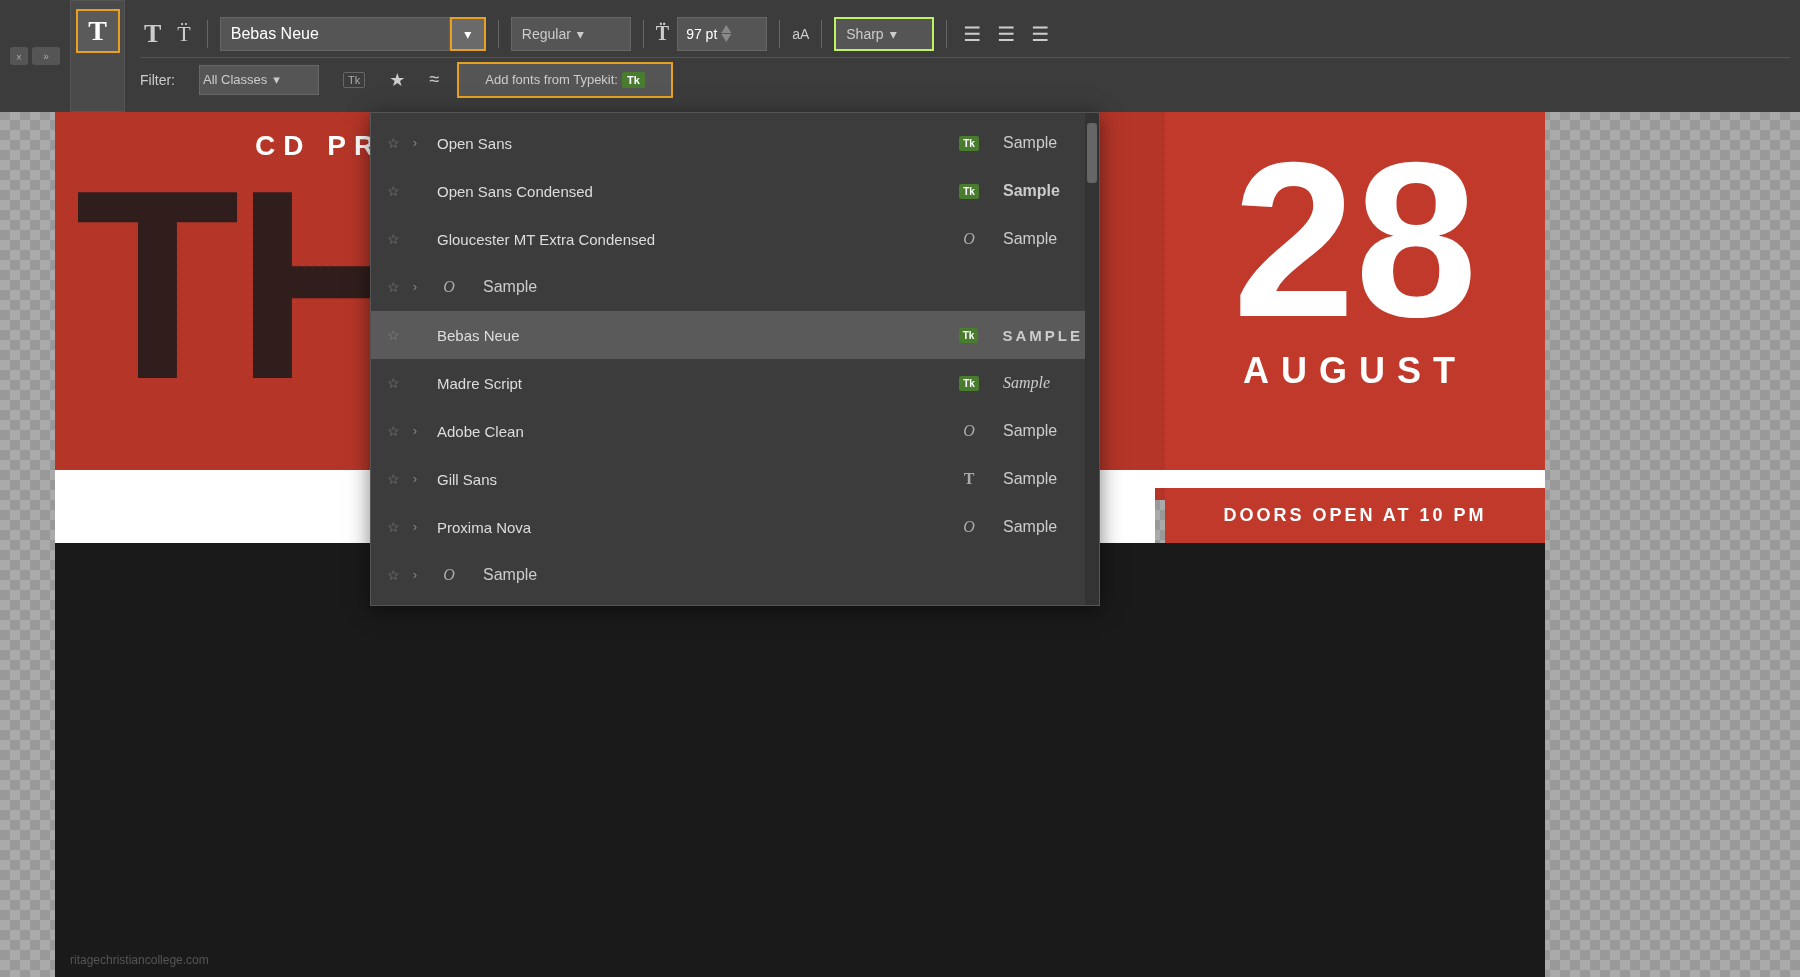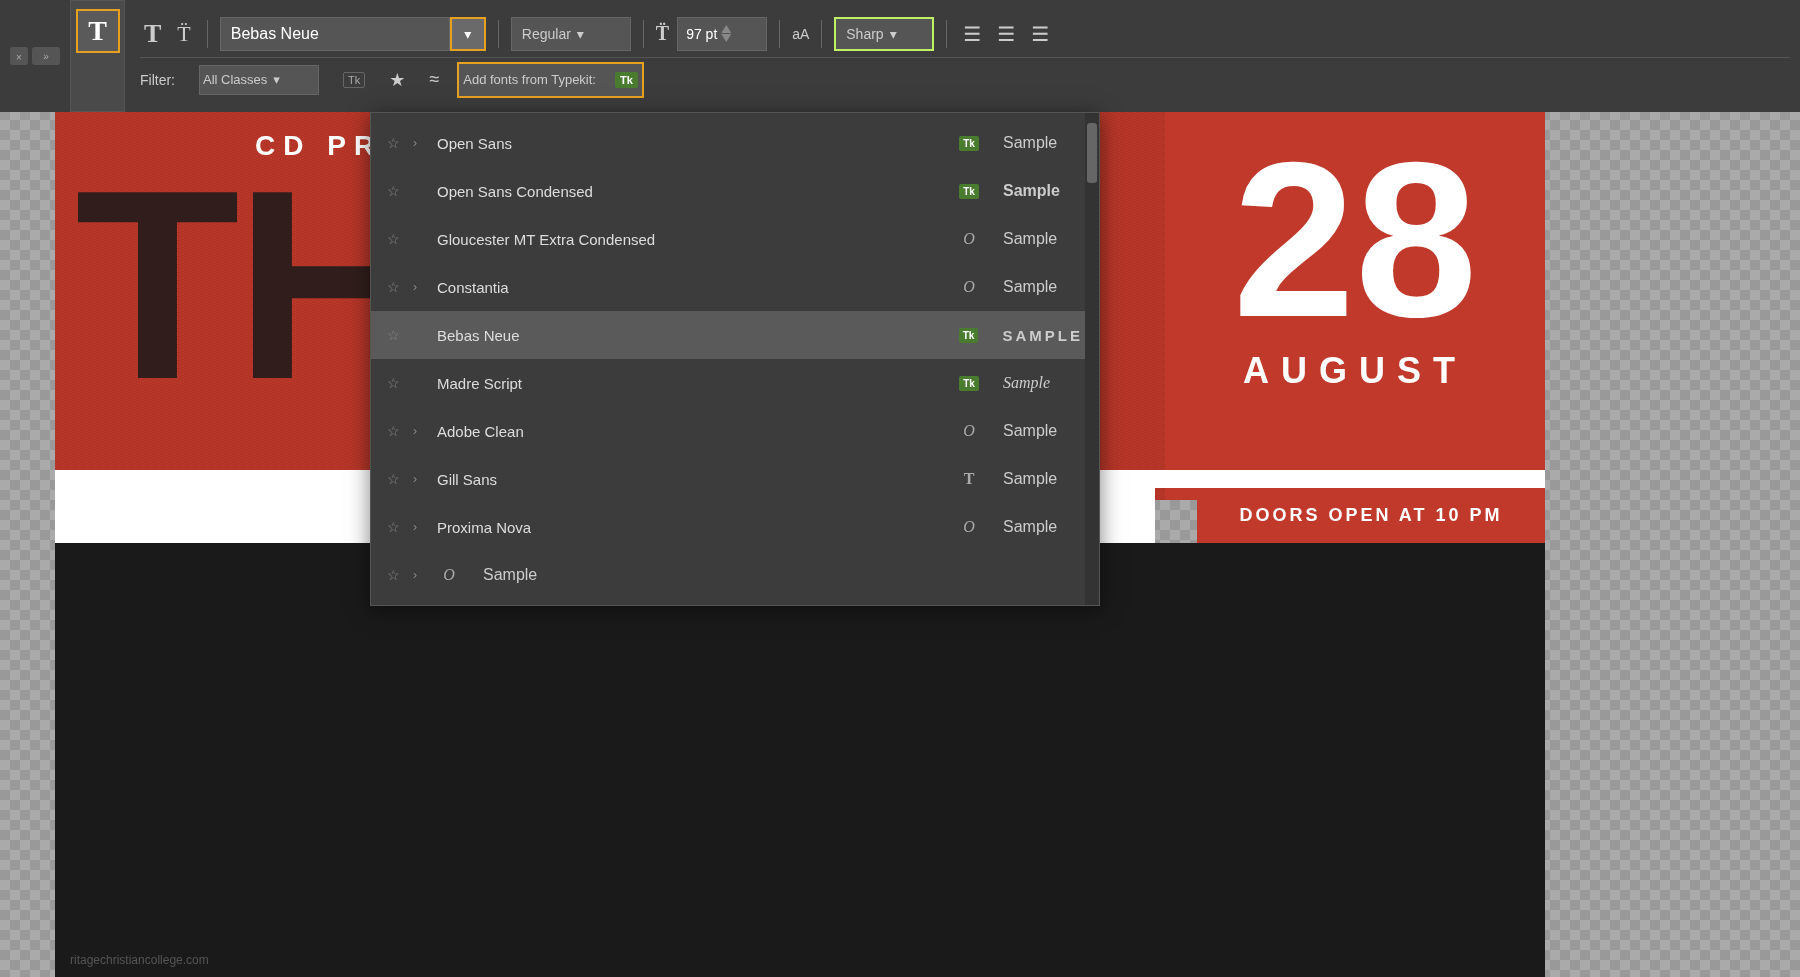--- a/index.html
+++ b/index.html
@@ -106,21 +106,21 @@
       font-size: 28px;
       font-weight: 700;
       color: #1a1a1a;
       letter-spacing: 25px;
     }
 
     .poster-doors-bar {
       position: absolute;
       top: 378px;
       right: 0;
-      width: 348px;
+      width: 380px;
       height: 55px;
       background: #c0392b;
       display: flex;
       align-items: center;
       justify-content: center;
     }
 
     .poster-doors-text {
       font-size: 18px;
       font-weight: 700;
@@ -418,22 +418,22 @@
       cursor: pointer;
     }
 
     
     .typekit-bar {
       display: flex;
       align-items: center;
       background: #555;
       border: 2px solid #e8a020;
       height: 36px;
-      padding: 0 4px;
-      gap: 19px;
+      padding: 0 26px;
+      gap: 4px;
       cursor: pointer;
       margin-left: 10px;
     }
 
     .typekit-bar-label {
       color: #ccc;
       font-size: 13px;
     }
 
     
@@ -696,21 +696,20 @@
         <span class="font-chevron"></span>
         <span class="font-name">Gloucester MT Extra Condensed</span>
         <span class="font-source">
           <span style="font-size:16px;color:#aaa;font-style:italic;font-family:Georgia,serif;">O</span>
         </span>
         <span class="font-sample">Sample</span>
       </li>
       <li class="font-item">
         <span class="font-star">☆</span>
         <span class="font-chevron">›</span>
-        <span class="font-name">Constantia</span>
         <span class="font-source">
           <span style="font-size:16px;color:#aaa;font-style:italic;font-family:Georgia,serif;">O</span>
         </span>
         <span class="font-sample">Sample</span>
       </li>
       <li class="font-item selected">
         <span class="font-star">☆</span>
         <span class="font-chevron"></span>
         <span class="font-name">Bebas Neue</span>
         <span class="font-source">

